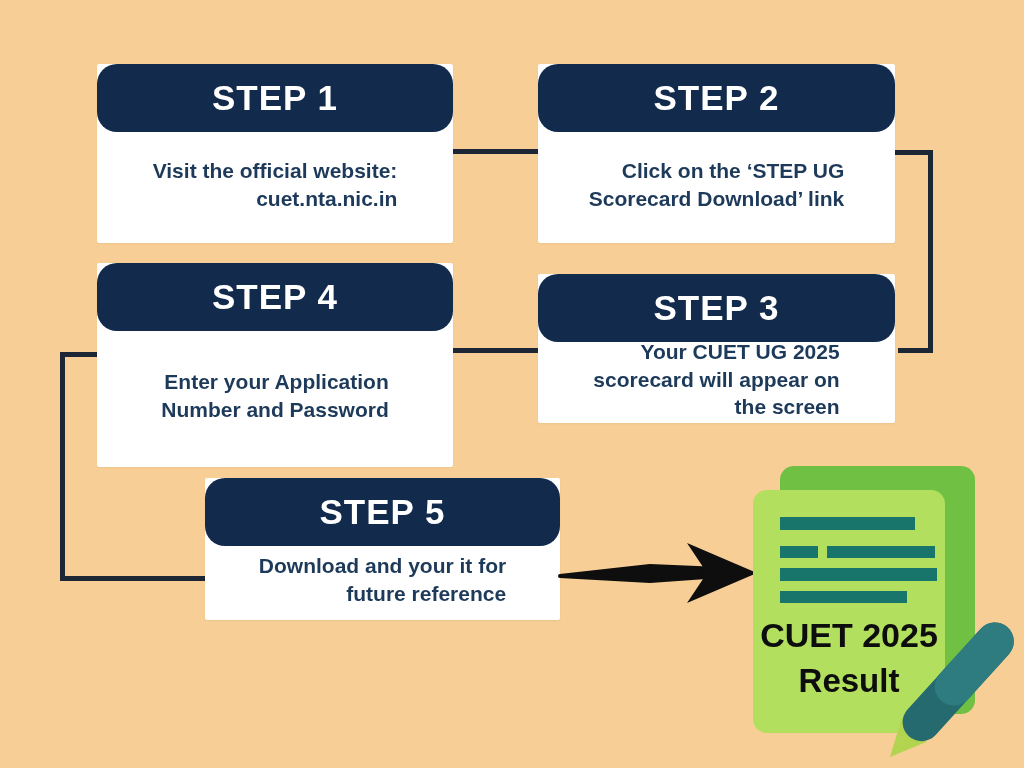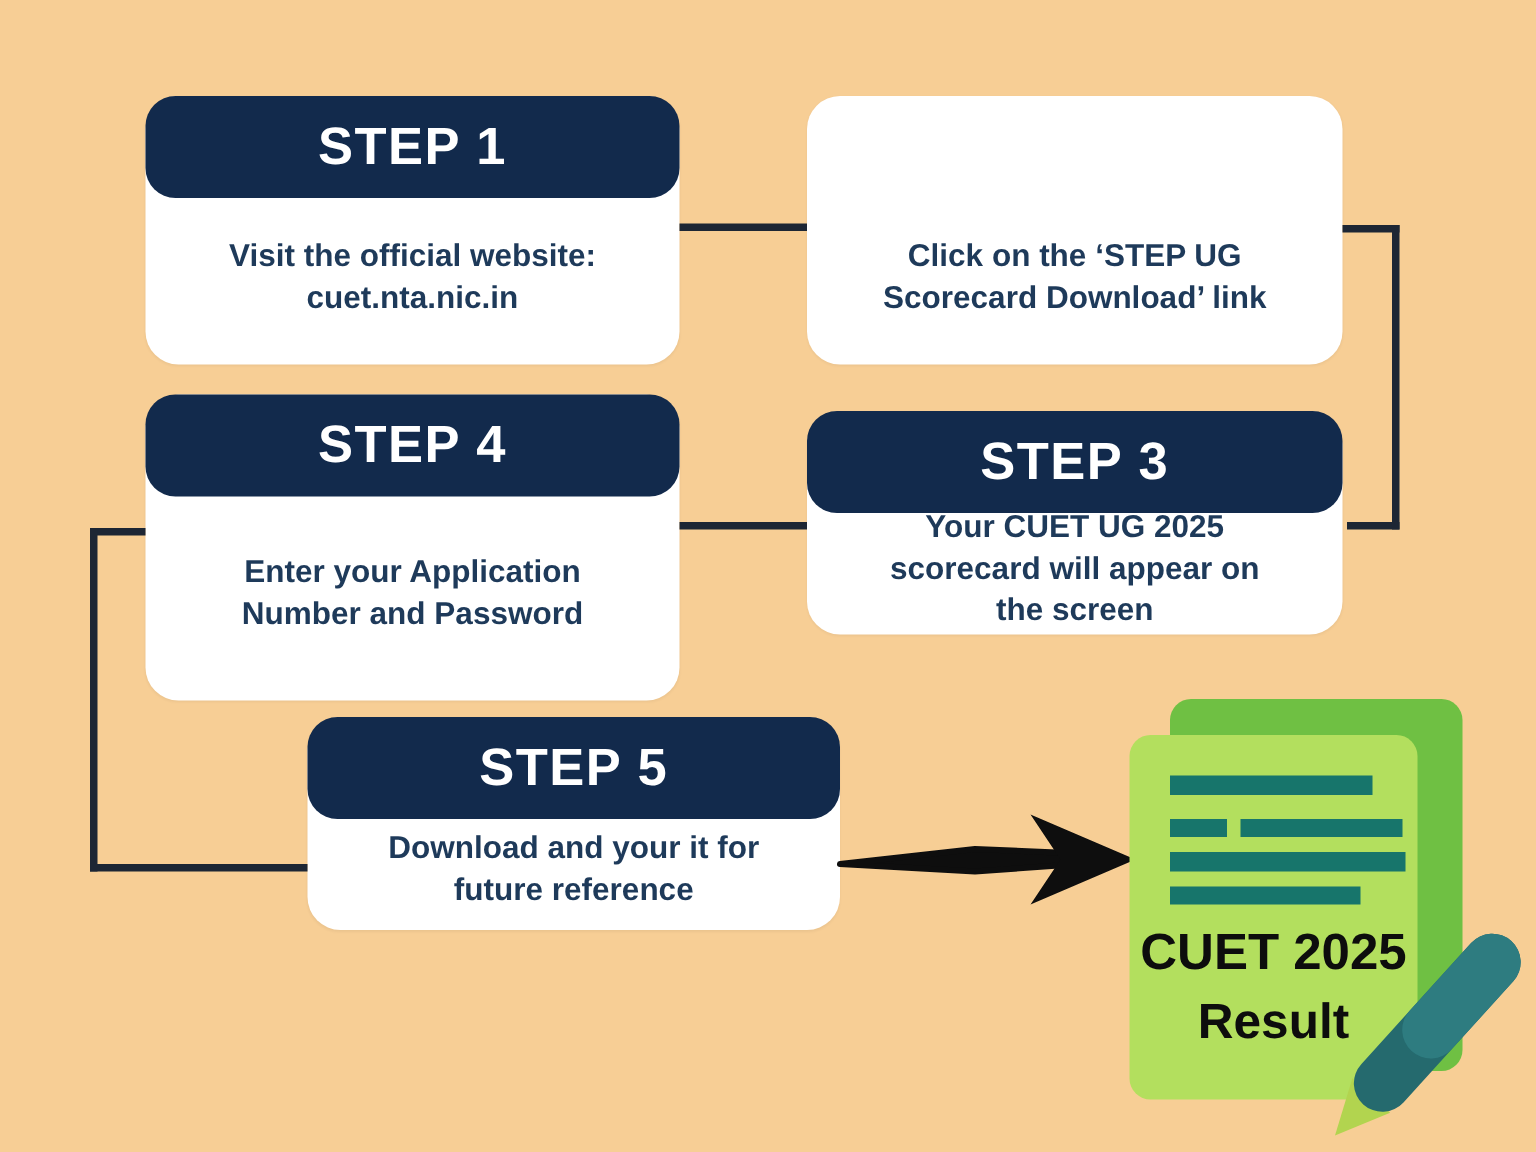--- a/index.html
+++ b/index.html
@@ -7,38 +7,38 @@
   body {
     position: relative;
     width: 1024px; height: 768px;
     background: #f7ce95;
     font-family: "Liberation Sans", sans-serif;
     overflow: hidden;
   }
   .card {
     position: absolute;
     background: #ffffff;
-    border-radius: 22px;
+    border-radius: 2px;
     box-shadow: 0 1px 2px rgba(0,0,0,0.05);
     padding-left: 36px;
   }
   .card-header {
     position: absolute;
     left: 0; top: 0; width: 100%; height: 68px;
     background: #122a4c;
     border-radius: 20px;
     display: flex; align-items: center; justify-content: center;
     color: #ffffff;
     font-size: 35px; font-weight: 800; letter-spacing: 1px;
   }
   .card-body {
     position: absolute;
     left: 0; top: 68px; right: 0; bottom: 0;
     display: flex; align-items: center; justify-content: center;
-    text-align: center;
+    text-align: right;
     color: #1e3a5a;
     font-size: 21px; font-weight: 600; line-height: 1.33;
     white-space: pre-line;
     padding: 4px 12px 10px 12px;
   }
   #card-step1 { left: 97px;  top: 64px;  width: 356px; height: 179px; }
   #card-step2 { left: 538px; top: 64px;  width: 357px; height: 179px; }
   #card-step4 { left: 97px;  top: 263px; width: 356px; height: 204px; }
   #card-step3 { left: 538px; top: 263px; width: 357px; height: 149px; margin-top: 11px; }
   #card-step5 { left: 205px; top: 478px; width: 355px; height: 142px; }
@@ -82,20 +82,21 @@
 </head>
 <body>
 
 <div class="card" id="card-step1">
   <div class="card-header">STEP 1</div>
   <div class="card-body">Visit the official website:
 cuet.nta.nic.in</div>
 </div>
 
 <div class="card" id="card-step2">
+  <div class="card-header">STEP 2</div>
   <div class="card-body">Click on the ‘STEP UG
 Scorecard Download’ link</div>
 </div>
 
 <div class="card" id="card-step4">
   <div class="card-header">STEP 4</div>
   <div class="card-body">Enter your Application
 Number and Password</div>
 </div>
 

